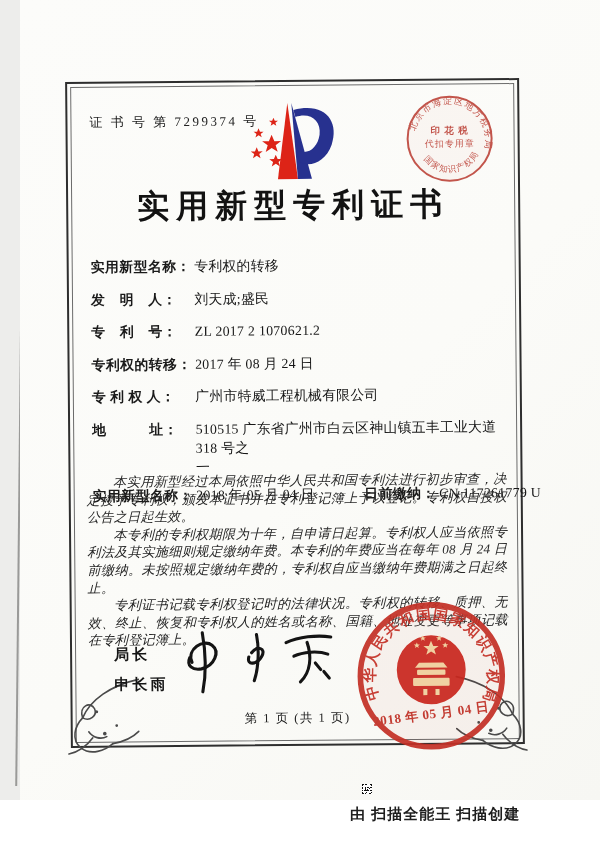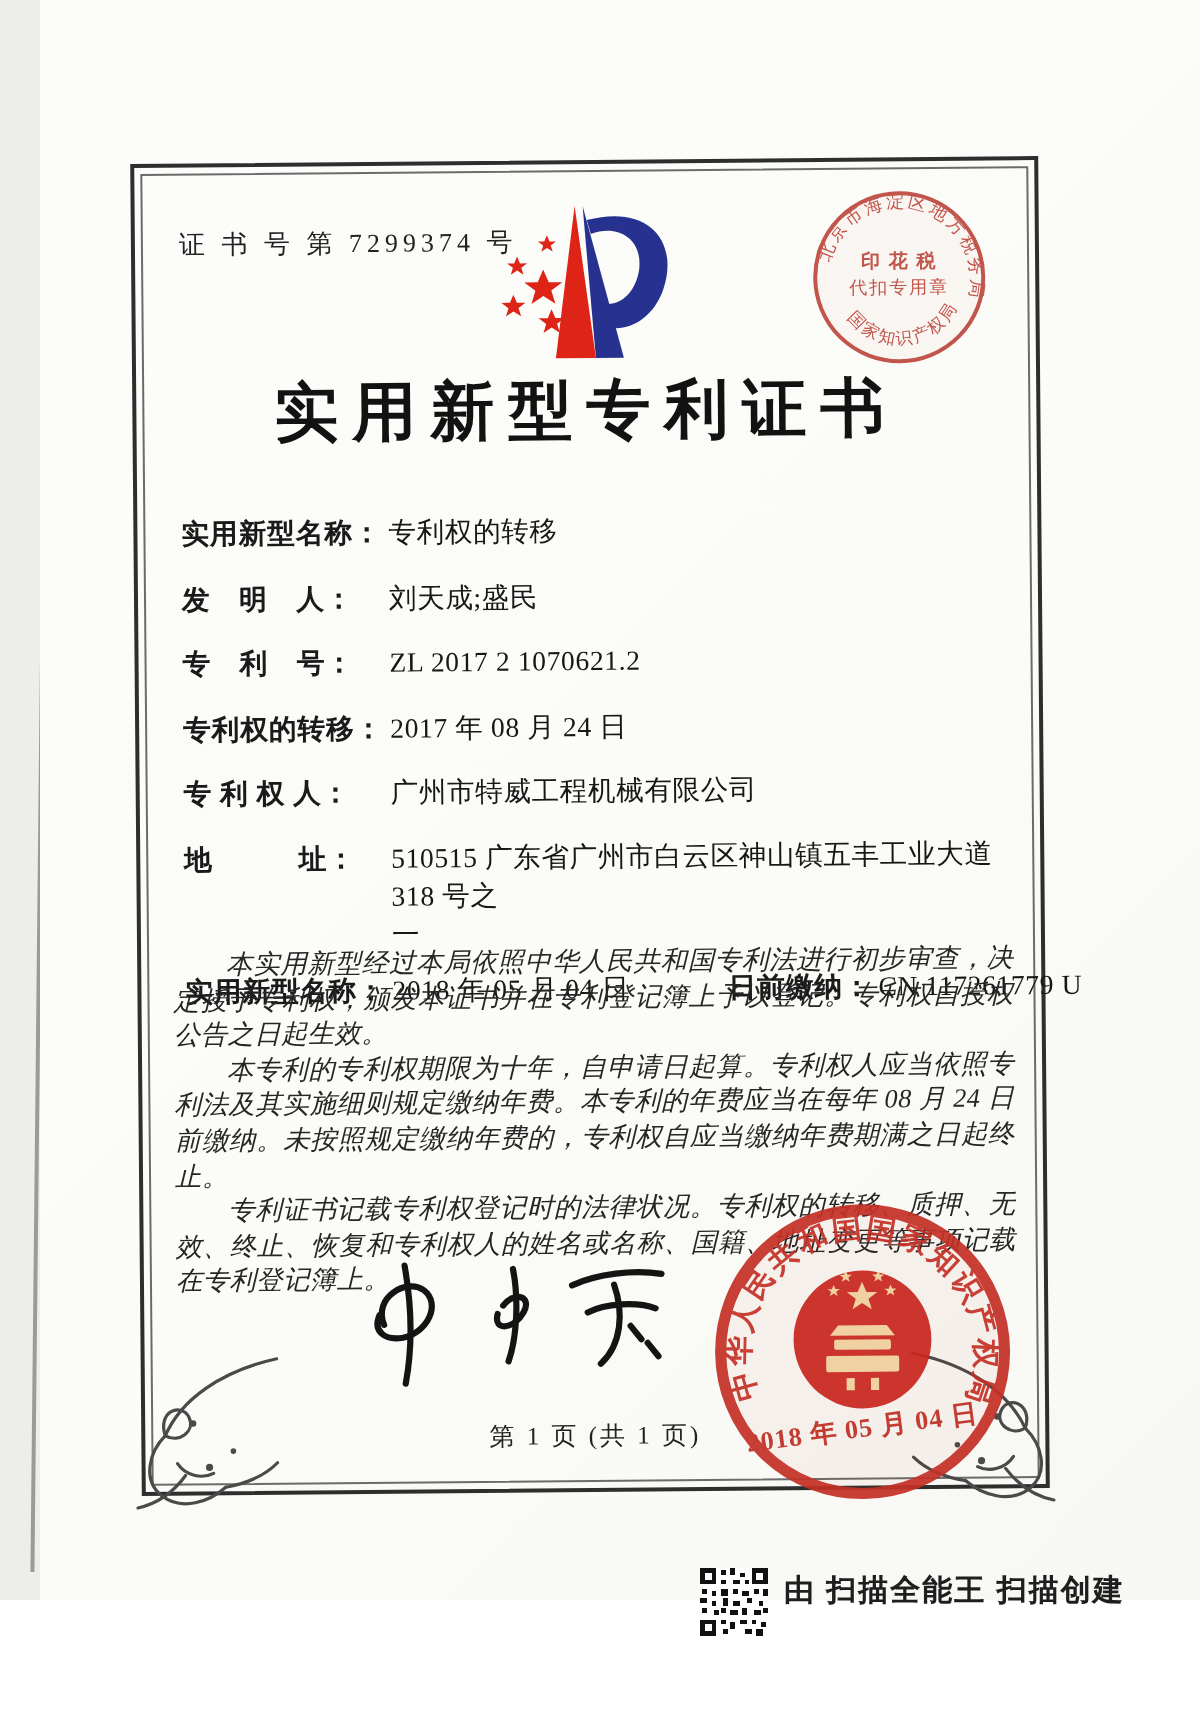--- a/index.html
+++ b/index.html
@@ -52,21 +52,21 @@
   }
   .paragraphs p{margin:0;text-indent:2em;}
 
   .signer{position:absolute;left:42px;top:556px;font-size:15px;font-weight:bold;letter-spacing:3px;color:#161616;line-height:30px;}
   .signature{position:absolute;left:100px;top:540px;width:175px;height:80px;transform:rotate(-3deg);}
 
   .seal{position:absolute;left:284px;top:520px;width:150px;height:150px;opacity:.93;}
 
   .page-number{position:absolute;left:0;top:628px;width:100%;text-align:center;font-size:12.5px;letter-spacing:1.5px;color:#222;}
 
-  .scan-footer{position:absolute;left:350px;top:784px;height:40px;display:flex;align-items:flex-start;gap:8px;}
+  .scan-footer{position:absolute;left:350px;top:784px;height:40px;display:flex;align-items:flex-start;gap:8px;flex-direction:column;}
   .qr{width:34px;height:34px;}
   .scan-footer-text{font-family:"Liberation Sans","DejaVu Sans",sans-serif;font-size:15px;font-weight:600;letter-spacing:1px;color:#1e1e1e;line-height:20px;margin-top:2px;}
 </style>
 </head>
 <body>
 
 <div class="scan-left-band"></div>
 <div class="scan-left-edge"></div>
 <div class="sheet"></div>
 
@@ -177,20 +177,24 @@
       </span>
     </div>
   </div>
 
   <div class="paragraphs">
     <p>本实用新型经过本局依照中华人民共和国专利法进行初步审查，决定授予专利权，颁发本证书并在专利登记簿上予以登记。专利权自授权公告之日起生效。</p>
     <p>本专利的专利权期限为十年，自申请日起算。专利权人应当依照专利法及其实施细则规定缴纳年费。本专利的年费应当在每年 08 月 24 日前缴纳。未按照规定缴纳年费的，专利权自应当缴纳年费期满之日起终止。</p>
     <p>专利证书记载专利权登记时的法律状况。专利权的转移、质押、无效、终止、恢复和专利权人的姓名或名称、国籍、地址变更等事项记载在专利登记簿上。</p>
   </div>
 
+  <div class="signer">
+    <div>局长</div>
+    <div>申长雨</div>
+  </div>
 
   <svg class="signature" viewBox="0 0 175 80">
     <g fill="none" stroke="#141414" stroke-width="3.1" stroke-linecap="round" stroke-linejoin="round">
       <path d="M20,36 C15,22 33,13 41,20 C49,27 42,41 29,43 C20,44 14,39 18,31"></path>
       <path d="M32,7 C34,24 34,46 29,66"></path>
       <path d="M80,30 C86,23 95,26 90,34 C85,42 74,43 77,34"></path>
       <path d="M86,12 C88,27 86,46 81,58"></path>
       <path d="M115,22 C128,17 146,16 160,19"></path>
       <path d="M136,23 C140,37 138,53 127,62"></path>
       <path d="M122,36 C131,32 147,32 156,36"></path>

